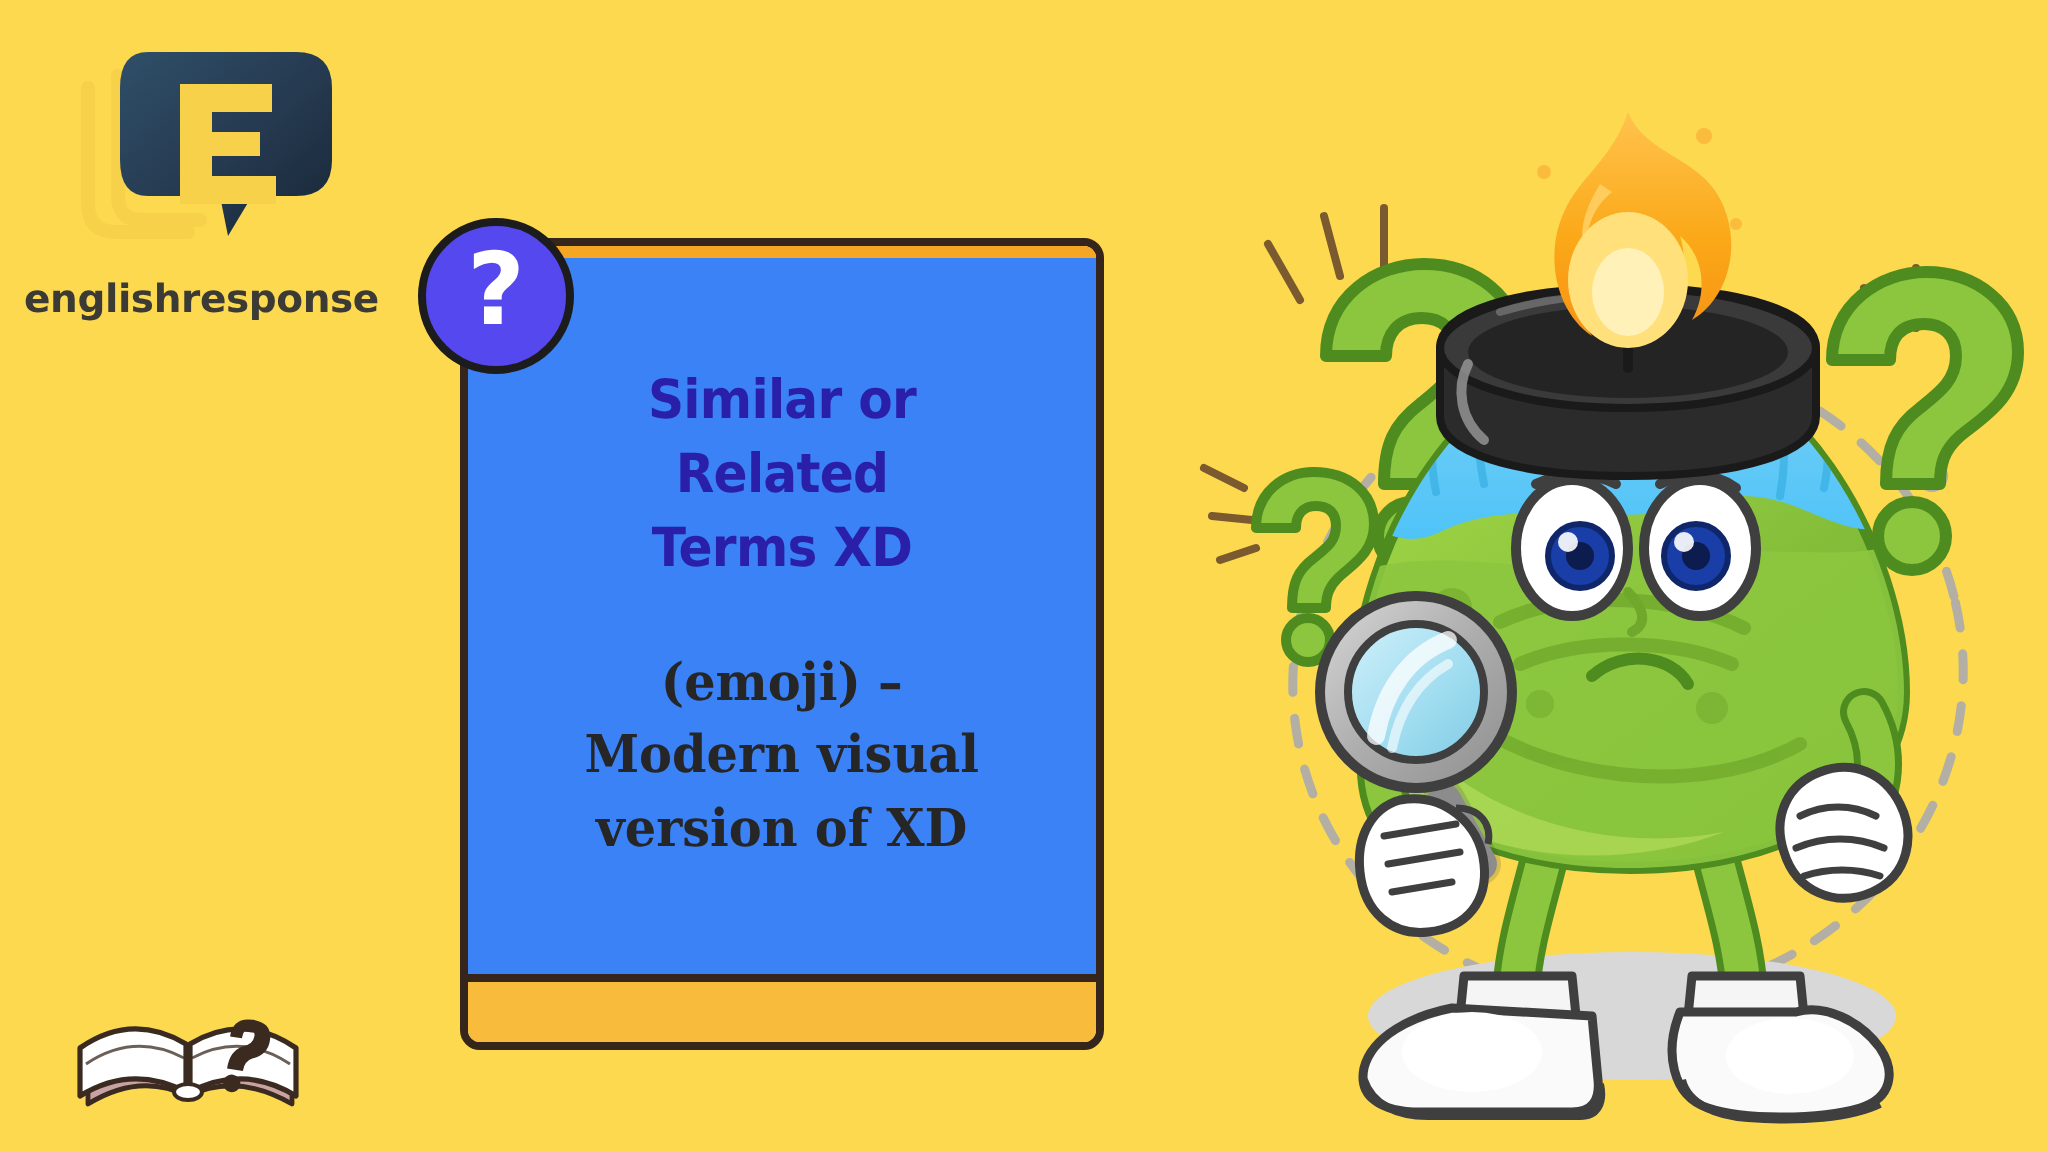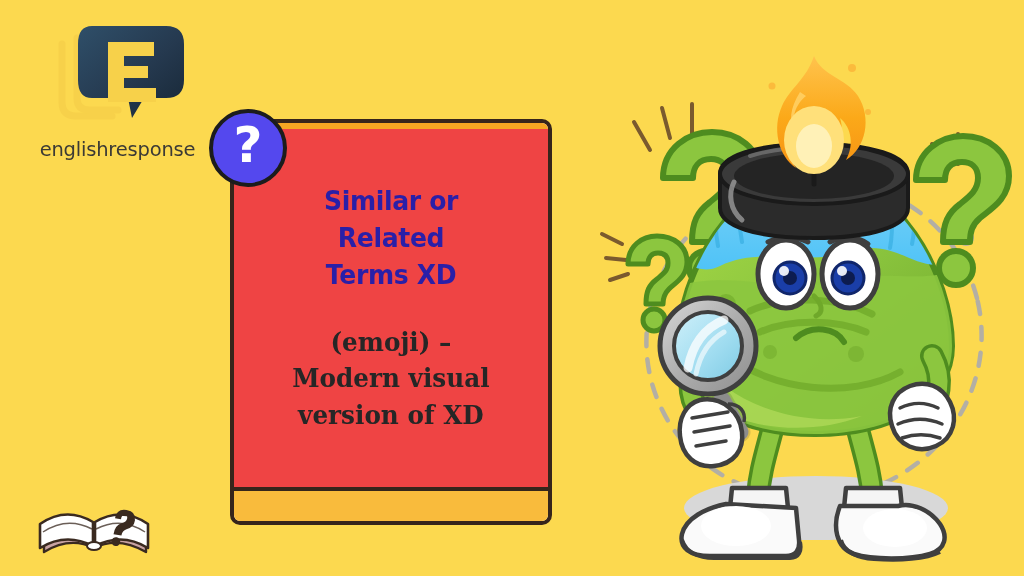--- a/index.html
+++ b/index.html
@@ -16,24 +16,25 @@
     position: relative;
     width: 1024px;
     height: 576px;
     overflow: hidden;
     background: #FCD94F;
   }
 
   
   #brand {
     position: absolute;
-    left: 30px;
+    left: 12px;
     top: 18px;
     width: 175px;
     height: 160px;
+    font-weight: bold;
   }
   #brand-mark {
     position: absolute;
     left: 18px;
     top: 0px;
     width: 145px;
     height: 112px;
   }
   #brand-wordmark {
     position: absolute;
@@ -65,21 +66,21 @@
     position: absolute;
     left: 0; top: 0; right: 0;
     height: 6px;
     background: #F5A623;
   }
   #card-body {
     position: absolute;
     left: 0; right: 0;
     top: 6px;
     bottom: 34px;
-    background: #ef4444;
+    background: #3b82f6;
     display: flex;
     flex-direction: column;
     align-items: center;
     justify-content: center;
     padding: 0 34px;
     box-sizing: border-box;
   }
   #card-footer {
     position: absolute;
     left: 0; right: 0; bottom: 0;

